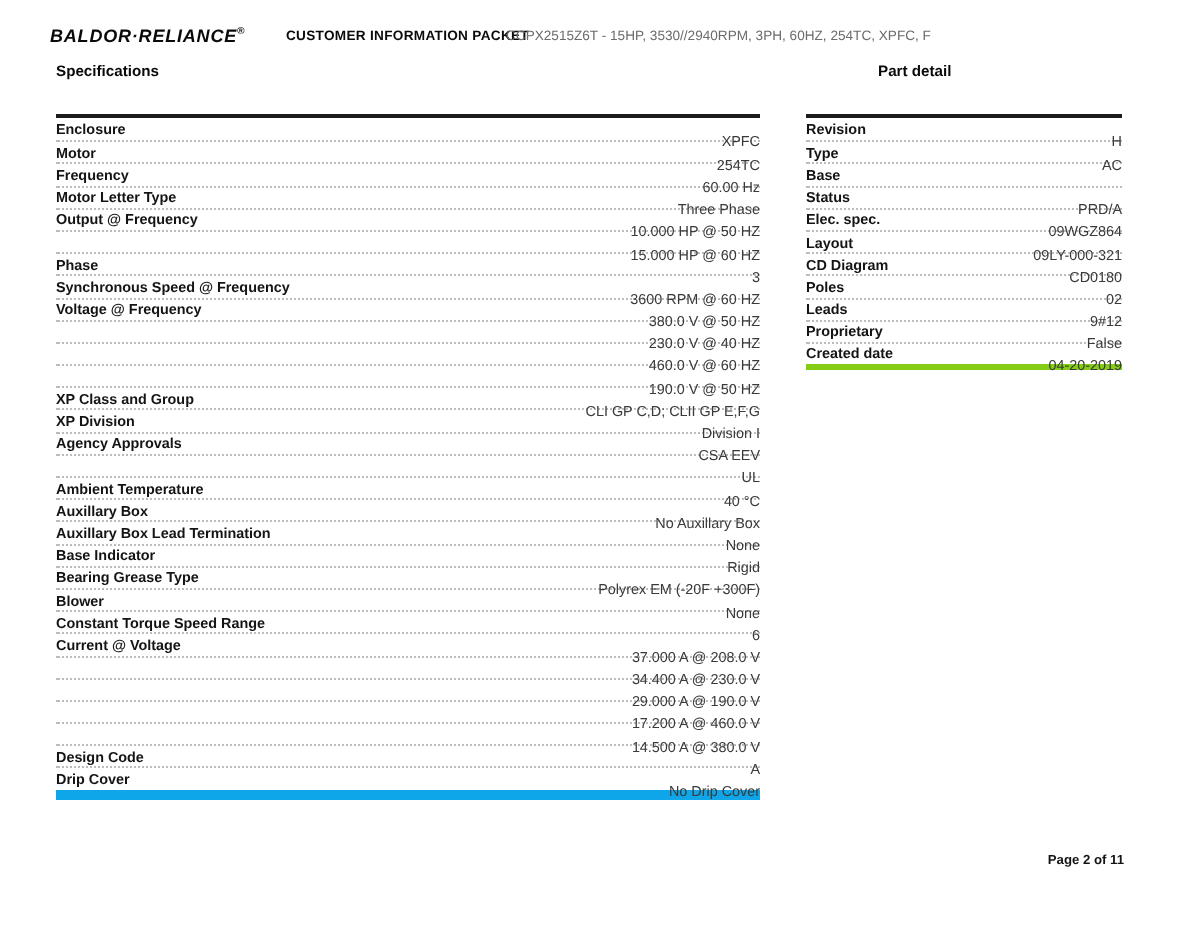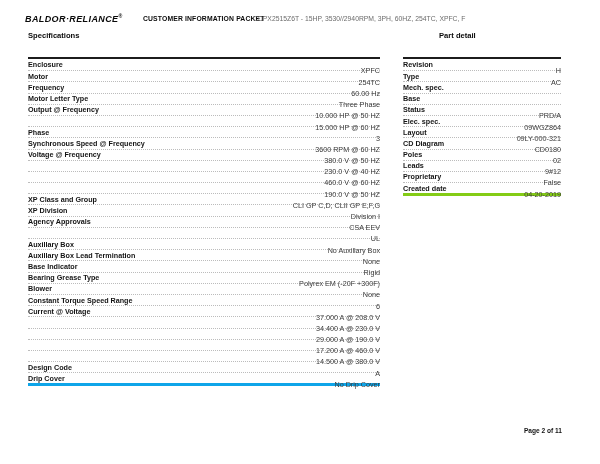--- a/index.html
+++ b/index.html
@@ -31,21 +31,21 @@
     position:absolute;top:31px;
     font-size:7.6px;font-weight:800;color:#0a0a0a;
   }
   .sh-left{left:28px;}
   .sh-right{left:403px;margin-left:36px;}
   
   .kv-table{
     position:absolute;top:57px;
     border-top:2px solid #1c1c1c;
   }
-  #spec-table{left:28px;width:352px;border-bottom:3px solid #0ea5e9;}
+  #spec-table{left:28px;width:352px;border-bottom:5px solid #0ea5e9;}
   #part-table{left:403px;width:158px;border-bottom:3px solid #84cc16;}
   .row{
     display:flex;align-items:center;justify-content:space-between;
     height:11.2px;box-sizing:border-box;
   }
   .row + .row{border-top:1px dotted #bcbcbc;}
   .lbl{font-size:7.2px;font-weight:700;color:#141414;white-space:nowrap;}
   .val{font-size:7.2px;color:#3a3a3a;margin-left:auto;white-space:nowrap;margin-top:12px;}
   
   .page-indicator{
@@ -121,20 +121,24 @@
         <span class="val">Division I</span>
       </div>
       <div class="row">
         <span class="lbl">Agency Approvals</span>
         <span class="val">CSA EEV</span>
       </div>
       <div class="row">
         <span class="val">UL</span>
       </div>
       <div class="row">
+        <span class="lbl">Ambient Temperature</span>
+        <span class="val">40 °C</span>
+      </div>
+      <div class="row">
         <span class="lbl">Auxillary Box</span>
         <span class="val">No Auxillary Box</span>
       </div>
       <div class="row">
         <span class="lbl">Auxillary Box Lead Termination</span>
         <span class="val">None</span>
       </div>
       <div class="row">
         <span class="lbl">Base Indicator</span>
         <span class="val">Rigid</span>
@@ -179,24 +183,20 @@
   <div class="kv-table" id="part-table">
       <div class="row">
         <span class="lbl">Revision</span>
         <span class="val">H</span>
       </div>
       <div class="row">
         <span class="lbl">Type</span>
         <span class="val">AC</span>
       </div>
       <div class="row">
-        <span class="lbl">Mech. spec.</span>
-        <span class="val"></span>
-      </div>
-      <div class="row">
         <span class="lbl">Base</span>
         <span class="val"></span>
       </div>
       <div class="row">
         <span class="lbl">Status</span>
         <span class="val">PRD/A</span>
       </div>
       <div class="row">
         <span class="lbl">Elec. spec.</span>
         <span class="val">09WGZ864</span>

